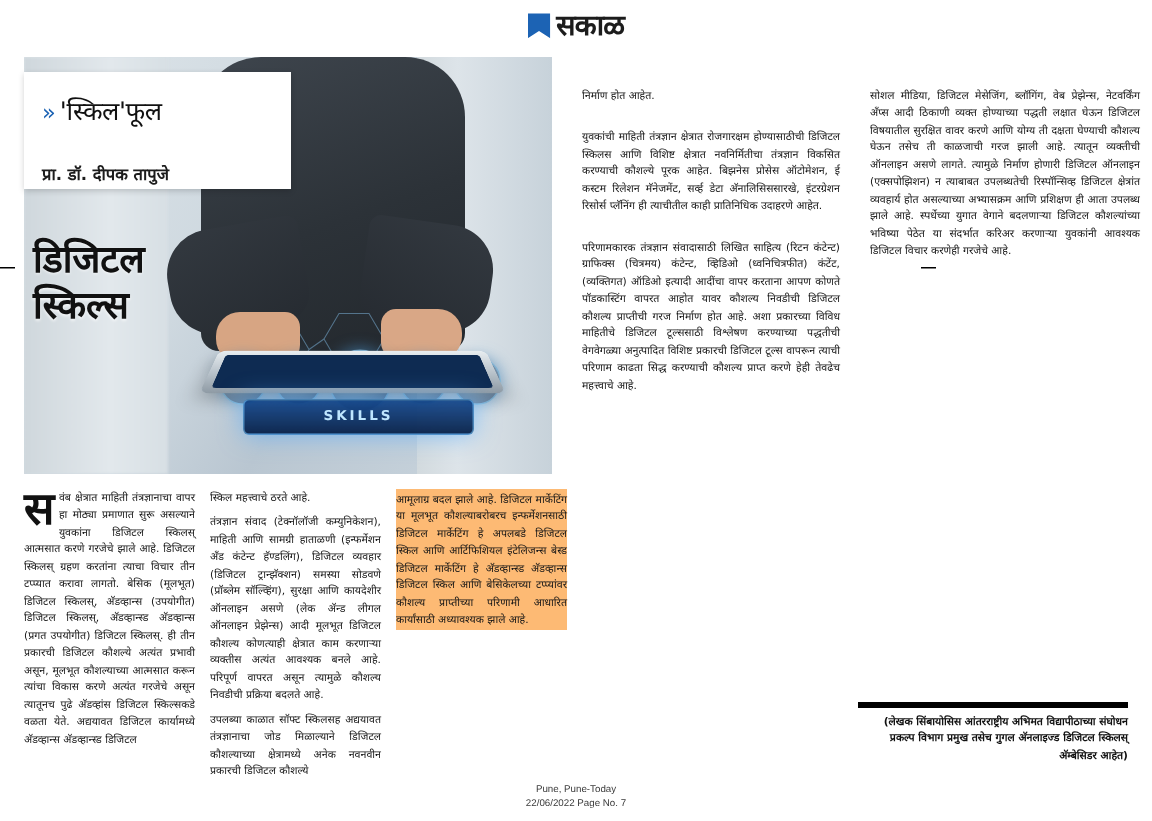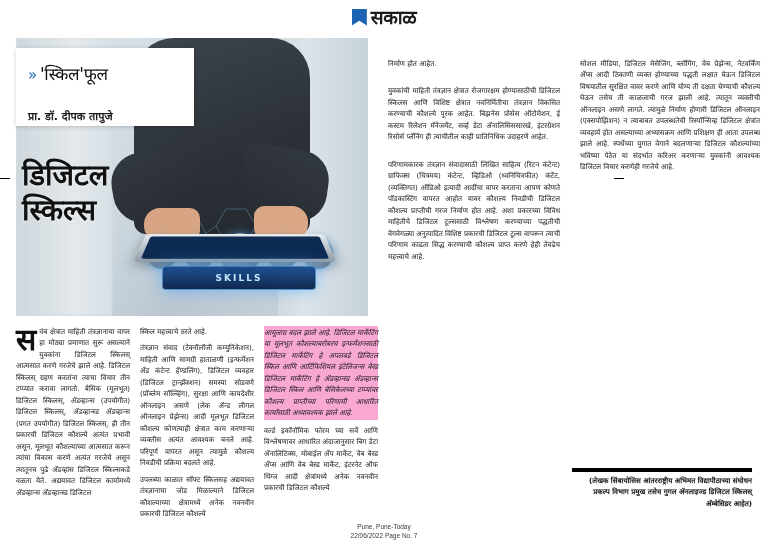--- a/index.html
+++ b/index.html
@@ -230,21 +230,21 @@
     top: 48px;
     font-size: 11px;
     font-weight: bold;
     color: #1c1c1c;
     margin-top: 12px;
   }
   .big-title {
     position: absolute;
     left: 22px;
     top: 158px;
-    font-size: 29px;
+    font-size: 25px;
     font-weight: bold;
     color: #111111;
     line-height: 1.22;
     text-shadow: 0 1px 2px rgba(255,255,255,0.7);
   }
   .big-title .line2 { display: block; }
 
   
   .col {
     position: absolute;
@@ -274,23 +274,22 @@
 
   .dropcap {
     float: left;
     font-size: 30px;
     line-height: 0.82;
     font-weight: bold;
     margin: 2px 3px 0 0;
     color: #111;
   }
   .hl-block {
-    background: #f9a8d4;
+    background: #fdba74;
     padding: 1px 0;
-    font-style: italic;
   }
   .author-box {
     position: absolute;
     left: 572px;
     top: 468px;
     width: 180px;
     font-size: 7.1px;
     line-height: 1.6;
     text-align: right;
     font-weight: bold;
@@ -390,21 +389,20 @@
   </div>
 
   <div class="col col-2">
     <p>स्किल महत्त्वाचे ठरते आहे.</p>
     <p>तंत्रज्ञान संवाद (टेक्नॉलॉजी कम्युनिकेशन), माहिती आणि सामग्री हाताळणी (इन्फर्मेशन अँड कंटेन्ट हॅण्डलिंग), डिजिटल व्यवहार (डिजिटल ट्रान्झॅक्शन) समस्या सोडवणे (प्रॉब्लेम सॉल्व्हिंग), सुरक्षा आणि कायदेशीर ऑनलाइन असणे (लेक ॲन्ड लीगल ऑनलाइन प्रेझेन्स) आदी मूलभूत डिजिटल कौशल्य कोणत्याही क्षेत्रात काम करणाऱ्या व्यक्तीस अत्यंत आवश्यक बनले आहे. परिपूर्ण वापरत असून त्यामुळे कौशल्य निवडीची प्रक्रिया बदलते आहे.</p>
     <p>उपलब्या काळात सॉफ्ट स्किलसह अद्ययावत तंत्रज्ञानाचा जोड मिळाल्याने डिजिटल कौशल्याच्या क्षेत्रामध्ये अनेक नवनवीन प्रकारची डिजिटल कौशल्ये</p>
   </div>
 
   <div class="col col-3">
     <p class="hl-block">आमूलाग्र बदल झाले आहे. डिजिटल मार्केटिंग या मूलभूत कौशल्याबरोबरच इन्फर्मेशनसाठी डिजिटल मार्केटिंग हे अपलबडे डिजिटल स्किल आणि आर्टिफिशियल इंटेलिजन्स बेस्ड डिजिटल मार्केटिंग हे अ‍ॅडव्हान्स्ड अ‍ॅडव्हान्स डिजिटल स्किल आणि बेसिकेलच्या टप्प्यांवर कौशल्य प्राप्तीच्या परिणामी आधारित कार्यांसाठी अध्यावश्यक झाले आहे.</p>
-    <p>वर्ल्ड इकॉनॉमिक फोरम च्या सर्वे आणि विश्लेषणावर आधारित अंदाजानुसार बिग डेटा अ‍ॅनालिटिक्स, मोबाईल अँप मार्केट, वेब बेस्ड अँप्स आणि वेब बेस्ड मार्केट, इंटरनेट ऑफ थिंग्ज आदी क्षेत्रांमध्ये अनेक नवनवीन प्रकारची डिजिटल कौशल्ये</p>
   </div>
 
   <div class="col-right col-4">
     <p>निर्माण होत आहेत.</p>
     <p>युवकांची माहिती तंत्रज्ञान क्षेत्रात रोजगारक्षम होण्यासाठीची डिजिटल स्किलस आणि विशिष्ट क्षेत्रात नवनिर्मितीचा तंत्रज्ञान विकसित करण्याची कौशल्ये पूरक आहेत. बिझनेस प्रोसेस ऑटोमेशन, ई कस्टम रिलेशन मॅनेजमेंट, सर्व्ह डेटा अ‍ॅनालिसिससारखे, इंटरग्रेशन रिसोर्स प्लॅनिंग ही त्याचीतील काही प्रातिनिधिक उदाहरणे आहेत.</p>
     <p>परिणामकारक तंत्रज्ञान संवादासाठी लिखित साहित्य (रिटन कंटेन्ट) ग्राफिक्स (चित्रमय) कंटेन्ट, व्हिडिओ (ध्वनिचित्रफीत) कंटेंट, (व्यक्तिगत) ऑडिओ इत्यादी आदींचा वापर करताना आपण कोणते पॉडकास्टिंग वापरत आहोत यावर कौशल्य निवडीची डिजिटल कौशल्य प्राप्तीची गरज निर्माण होत आहे. अशा प्रकारच्या विविध माहितीचे डिजिटल टूल्ससाठी विश्लेषण करण्याच्या पद्धतीची वेगवेगळ्या अनुत्पादित विशिष्ट प्रकारची डिजिटल टूल्स वापरून त्याची परिणाम काढता सिद्ध करण्याची कौशल्य प्राप्त करणे हेही तेवढेच महत्त्वाचे आहे.</p>
   </div>
 
   <div class="col-right col-5">
     <p>सोशल मीडिया, डिजिटल मेसेजिंग, ब्लॉगिंग, वेब प्रेझेन्स, नेटवर्किंग अँप्स आदी ठिकाणी व्यक्त होण्याच्या पद्धती लक्षात घेऊन डिजिटल विषयातील सुरक्षित वावर करणे आणि योग्य ती दक्षता घेण्याची कौशल्य घेऊन तसेच ती काळजाची गरज झाली आहे. त्यातून व्यक्तीची ऑनलाइन असणे लागते. त्यामुळे निर्माण होणारी डिजिटल ऑनलाइन (एक्सपोझिशन) न त्याबाबत उपलब्धतेची रिस्पॉन्सिव्ह डिजिटल क्षेत्रांत व्यवहार्य होत असल्याच्या अभ्यासक्रम आणि प्रशिक्षण ही आता उपलब्ध झाले आहे. स्पर्धेच्या युगात वेगाने बदलणाऱ्या डिजिटल कौशल्यांच्या भविष्या पेठेत या संदर्भात करिअर करणाऱ्या युवकांनी आवश्यक डिजिटल विचार करणेही गरजेचे आहे.</p>

